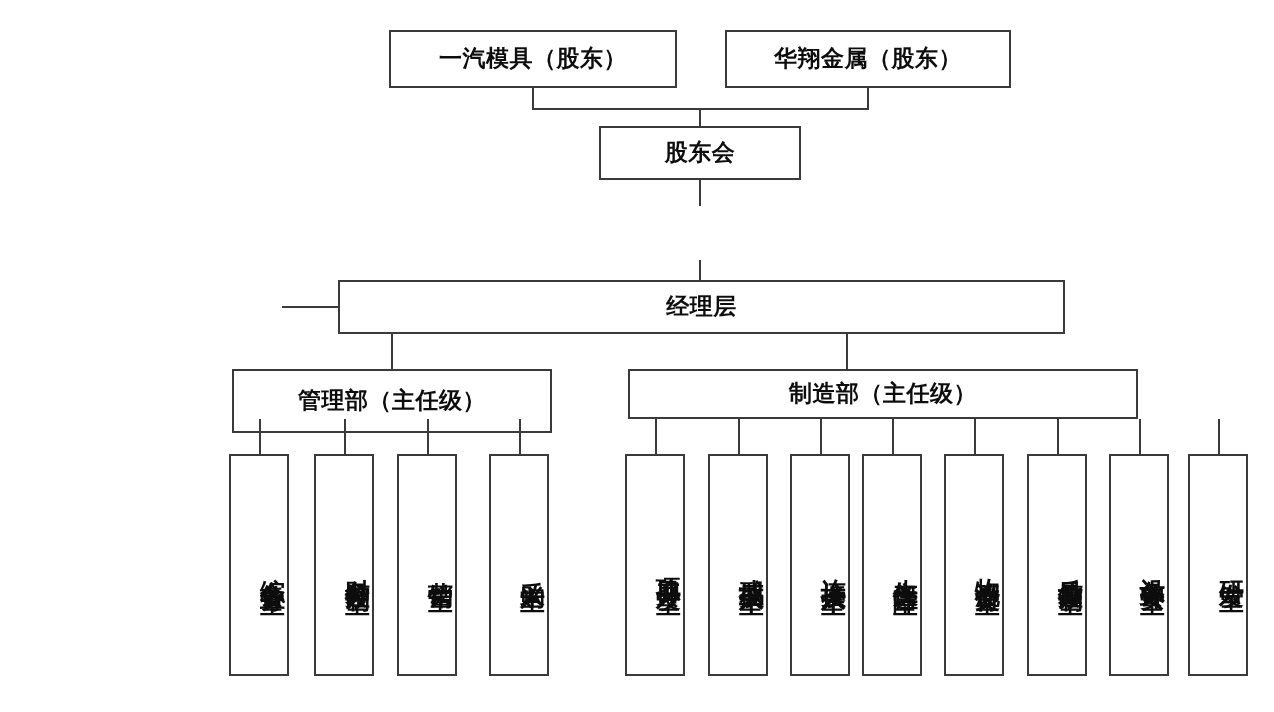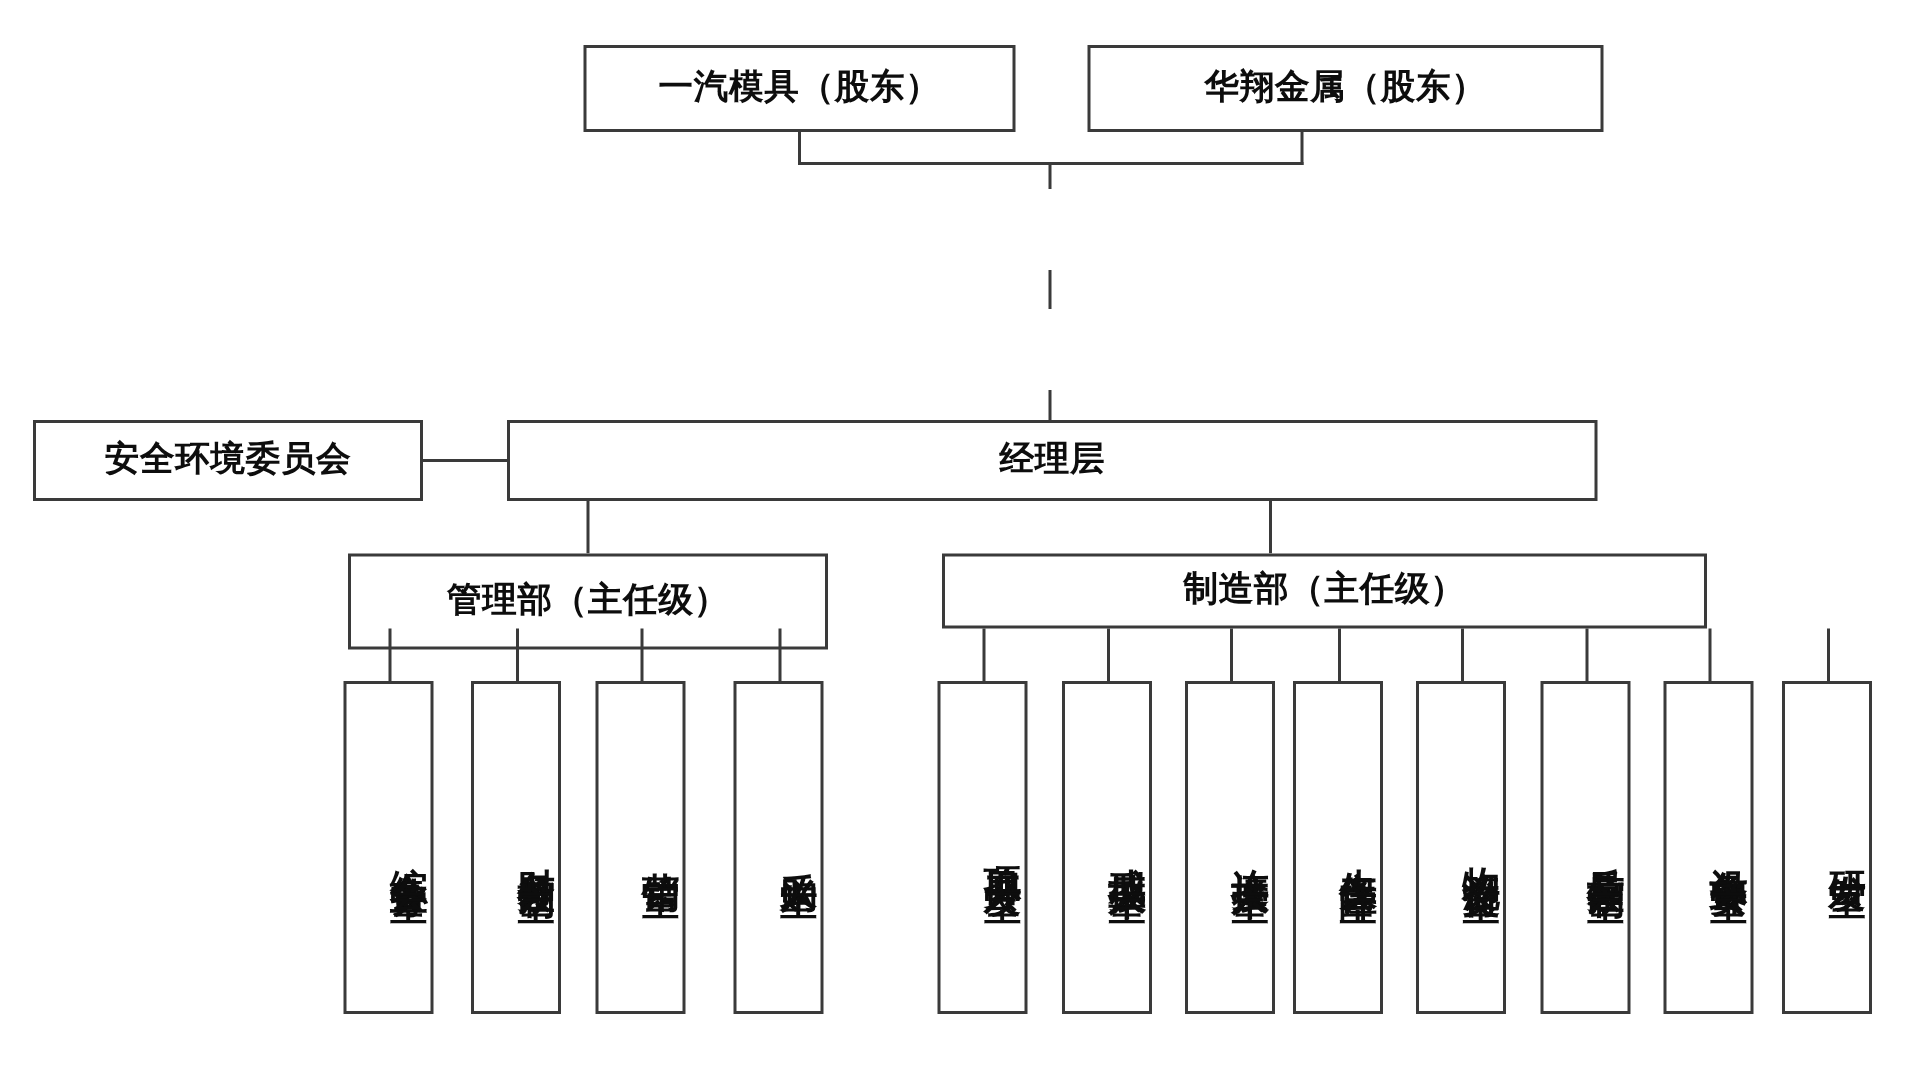--- a/index.html
+++ b/index.html
@@ -52,38 +52,38 @@
 </style>
 </head>
 <body>
 
 <div id="chart-root">
 
   <div class="node horiz" style="left:389px; top:30px; width:288px; height:58px;">
     <span>一汽模具（股东）</span>
   </div>
 
-  <div class="node horiz" style="left:725px; top:30px; width:344px; height:58px;">
+  <div class="node horiz" style="left:725px; top:30px; width:286px; height:58px;">
     <span>华翔金属（股东）</span>
   </div>
 
   <div class="conn v" style="left:532px; top:88px; height:22px;"></div>
   <div class="conn v" style="left:867px; top:88px; height:22px;"></div>
   <div class="conn h" style="left:532px; top:108px; width:337px;"></div>
   <div class="conn v" style="left:699px; top:108px; height:18px;"></div>
 
+  <div class="node horiz" style="left:599px; top:126px; width:202px; height:54px;">
+    <span>股东会</span>
+  </div>
 
   <div class="conn v" style="left:699px; top:180px; height:26px;"></div>
 
 
   <div class="conn v" style="left:699px; top:260px; height:20px;"></div>
 
-  <div class="node horiz" style="left:22px; top:280px; width:260px; height:54px;">
-    <span>安全环境委员会</span>
-  </div>
 
   <div class="conn h" style="left:282px; top:306px; width:58px;"></div>
 
   <div class="node horiz" style="left:338px; top:280px; width:727px; height:54px;">
     <span>经理层</span>
   </div>
 
   <div class="conn v" style="left:391px; top:334px; height:35px;"></div>
   <div class="conn v" style="left:846px; top:334px; height:35px;"></div>
 

